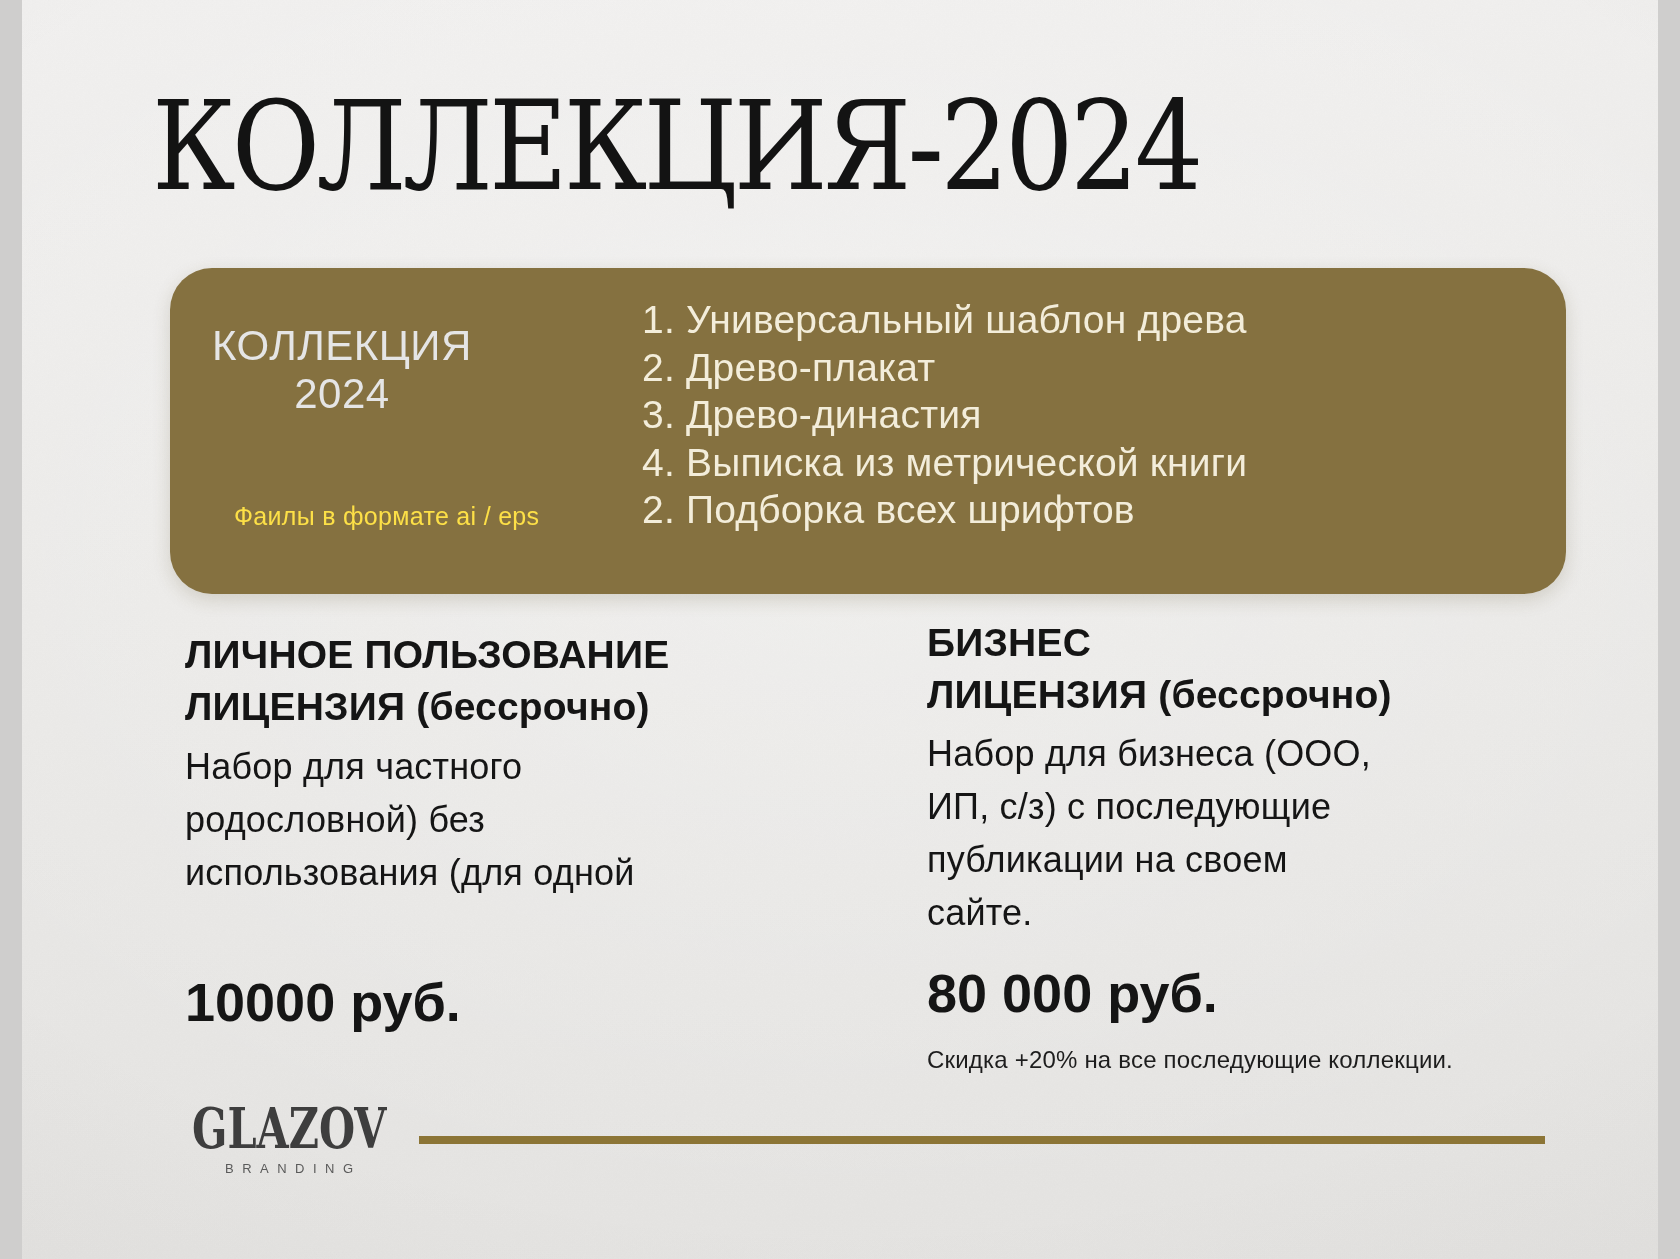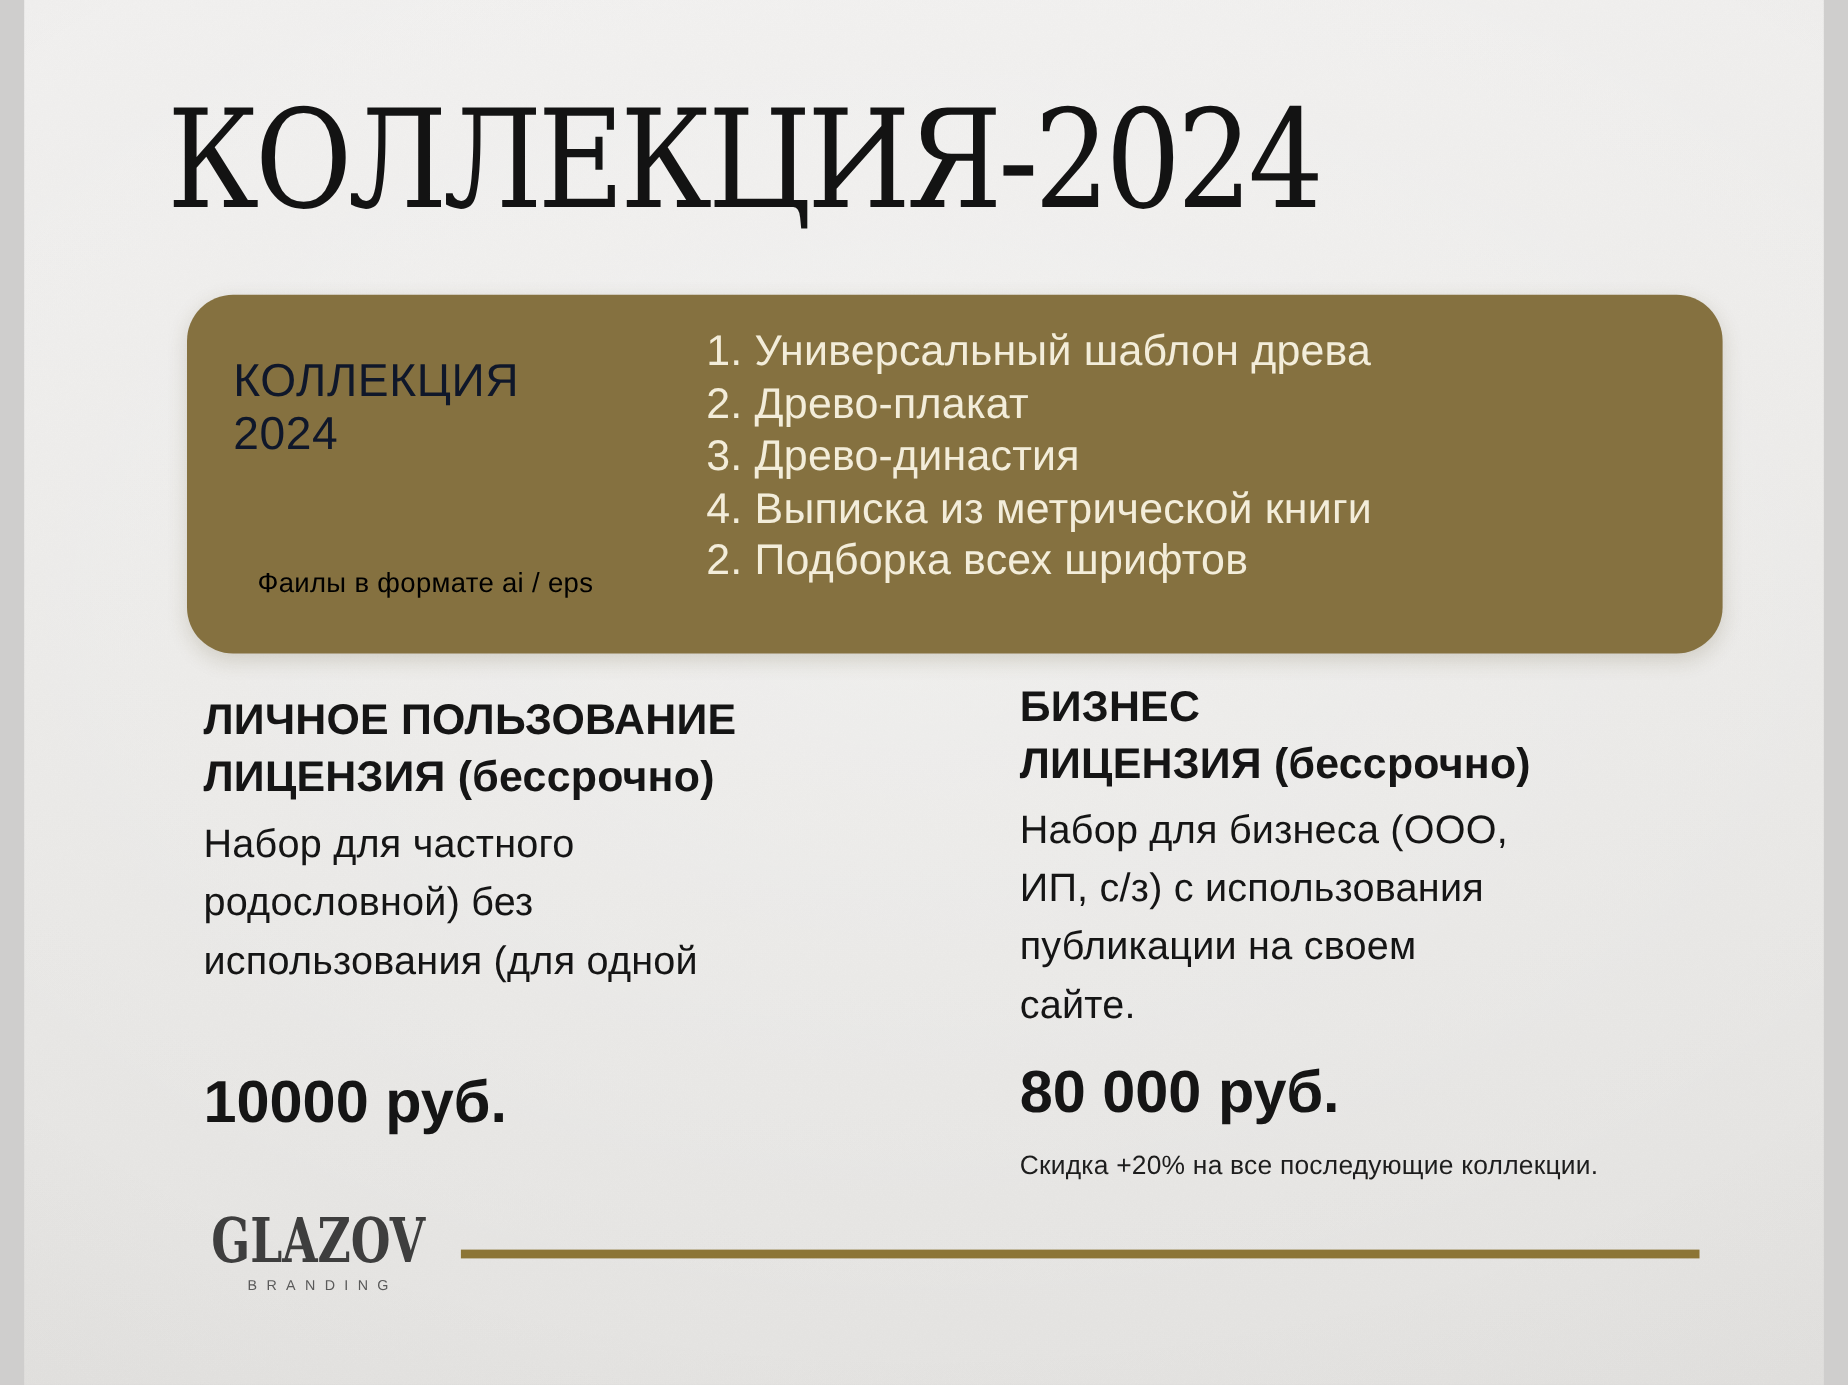--- a/index.html
+++ b/index.html
@@ -29,25 +29,26 @@
   }
 
   .gold-card{
     position:absolute;left:148px;top:268px;width:1396px;height:326px;
     background:#857140;border-radius:42px;
     box-shadow:0 6px 18px rgba(90,75,40,0.18);
   }
   .card-name{
     position:absolute;left:42px;top:54px;
     font-size:42px;line-height:48px;letter-spacing:0.5px;
-    color:#0f172a;
+    color:#e5e5e5;
+    text-align:center;
   }
   .card-files-note{
-    position:absolute;left:64px;top:248px;
-    font-size:25px;color:#000000;letter-spacing:0.3px;
+    position:absolute;left:64px;top:234px;
+    font-size:25px;color:#fde047;letter-spacing:0.3px;
   }
   .card-list{
     position:absolute;left:472px;top:28px;
     font-size:39px;line-height:47.5px;color:#f3edda;letter-spacing:0.2px;
     white-space:nowrap;
   }
   .lic-heading{font-weight:700;font-size:39px;line-height:52px;letter-spacing:0.2px;white-space:nowrap;}
   .lic-desc{font-size:36px;line-height:53px;letter-spacing:0.2px;white-space:nowrap;}
   .lic-price{font-weight:700;font-size:54px;line-height:60px;white-space:nowrap;text-align:right;}
   .lic-note{font-size:24px;color:#1d1d1d;letter-spacing:0.2px;white-space:nowrap;}
@@ -119,21 +120,21 @@
     <div>использования (для одной</div>
   </div>
   <div class="lic-price pos-p-personal">10000 руб.</div>
 
   <div class="lic-heading pos-h-business">
     <div>БИЗНЕС</div>
     <div>ЛИЦЕНЗИЯ (бессрочно)</div>
   </div>
   <div class="lic-desc pos-d-business">
     <div>Набор для бизнеса (ООО,</div>
-    <div>ИП, с/з) с использования</div>
+    <div>ИП, с/з) с последующие</div>
     <div>публикации на своем</div>
     <div>сайте.</div>
   </div>
   <div class="lic-price pos-p-business">80 000 руб.</div>
   <div class="lic-note pos-n-business">Скидка +20% на все последующие коллекции.</div>
 
   <div class="logo">GLAZOV</div>
   <div class="logo-sub">BRANDING</div>
   <div class="gold-line"></div>
 

